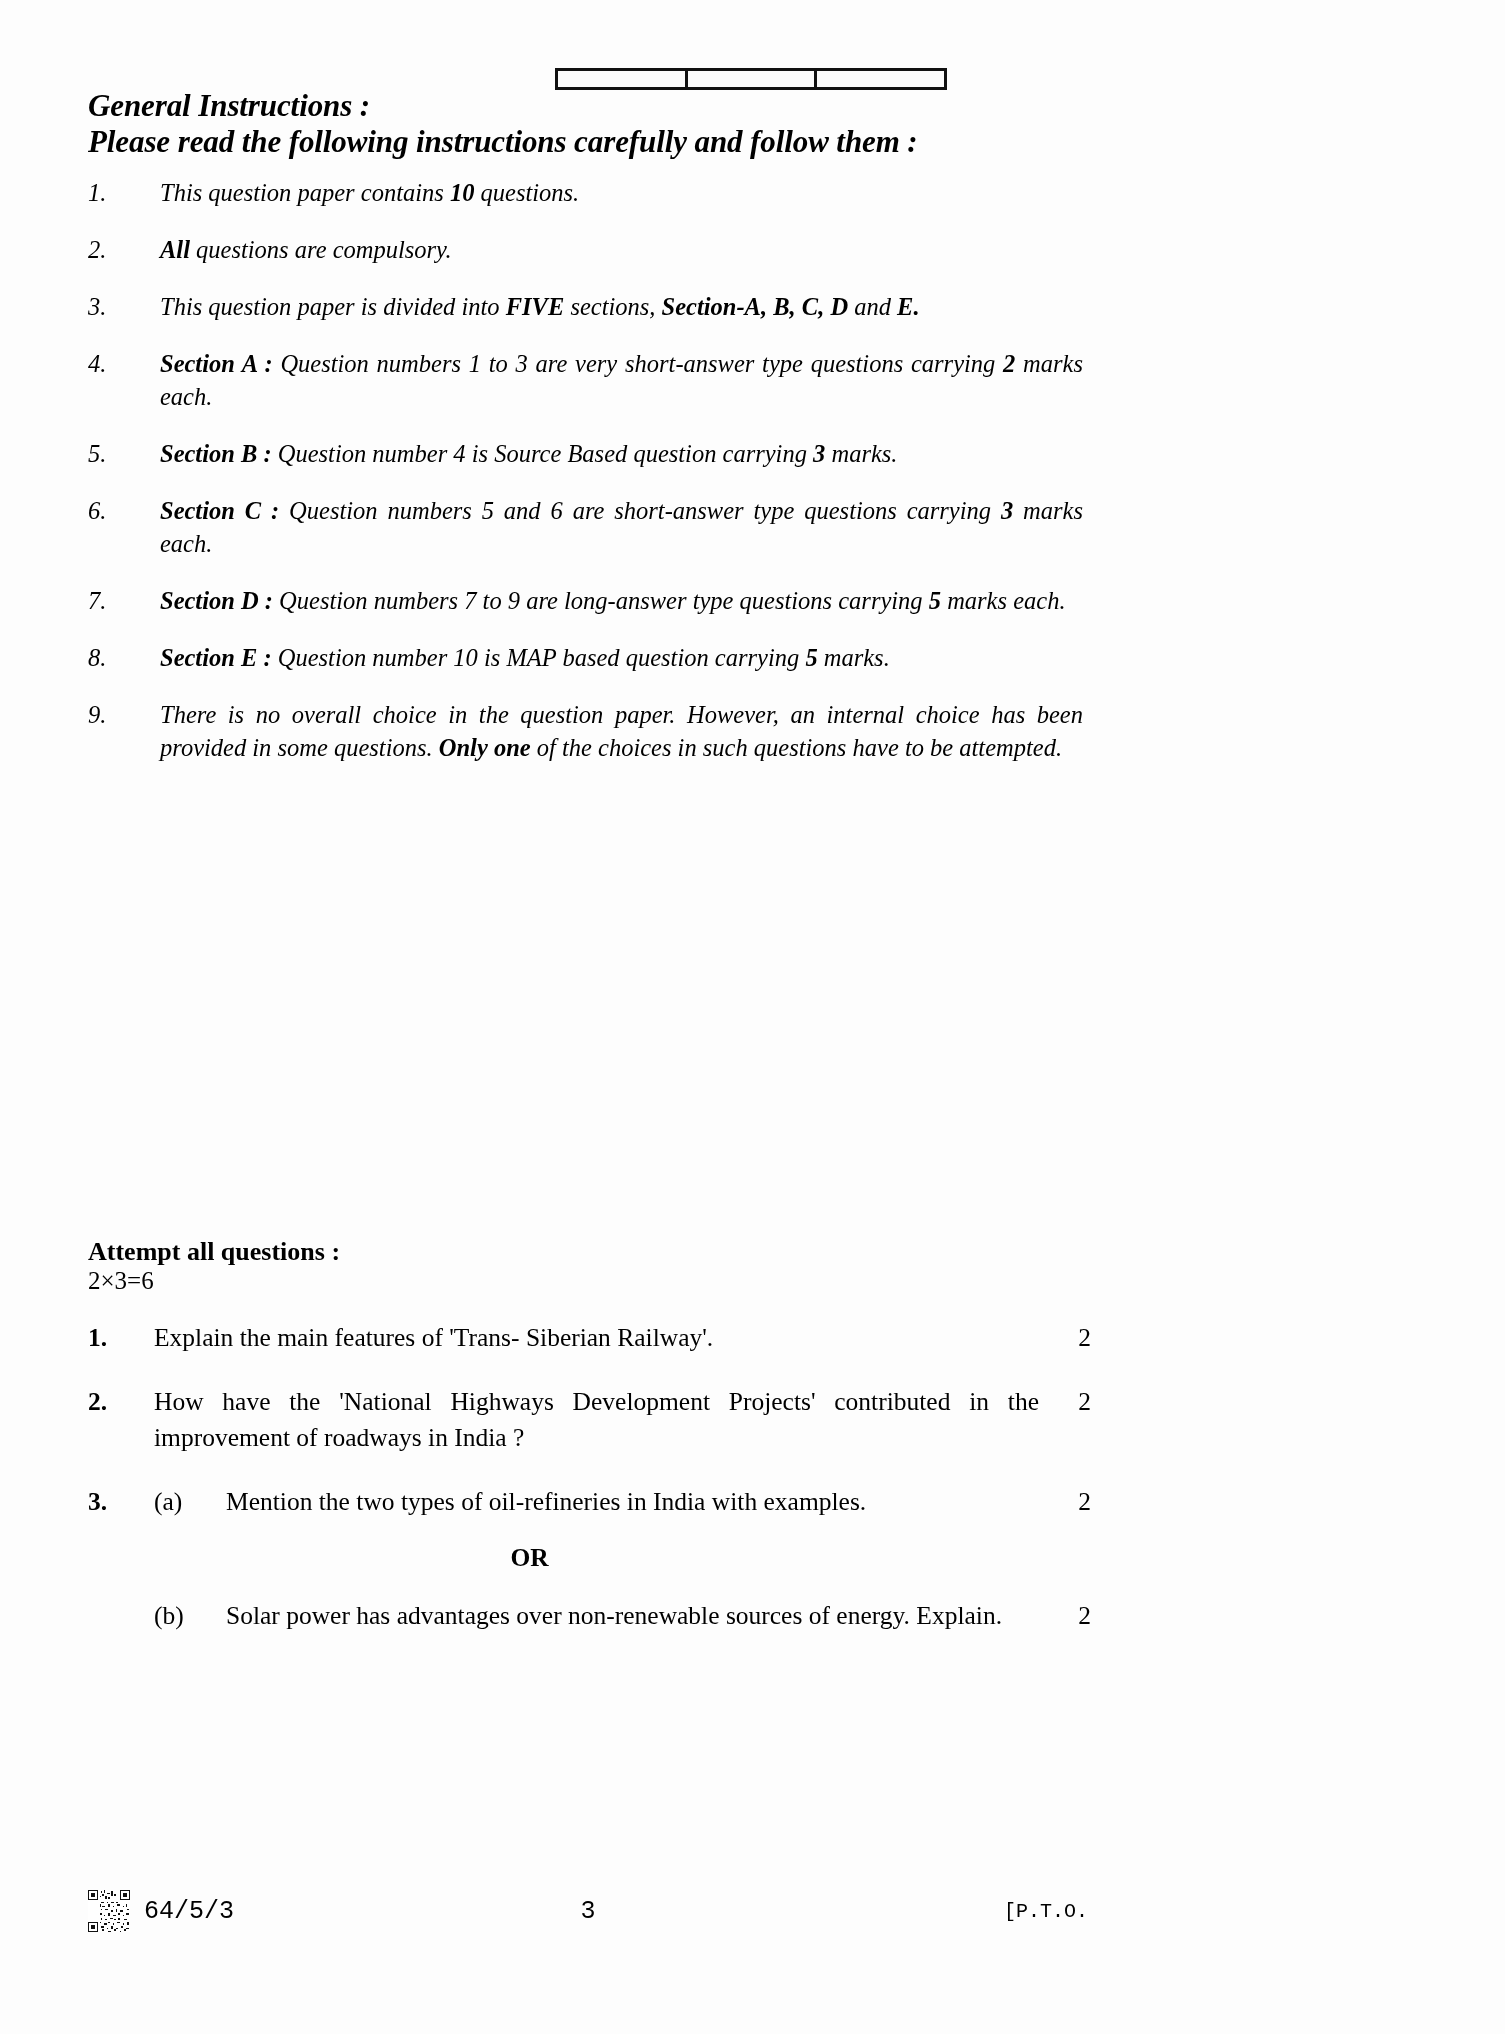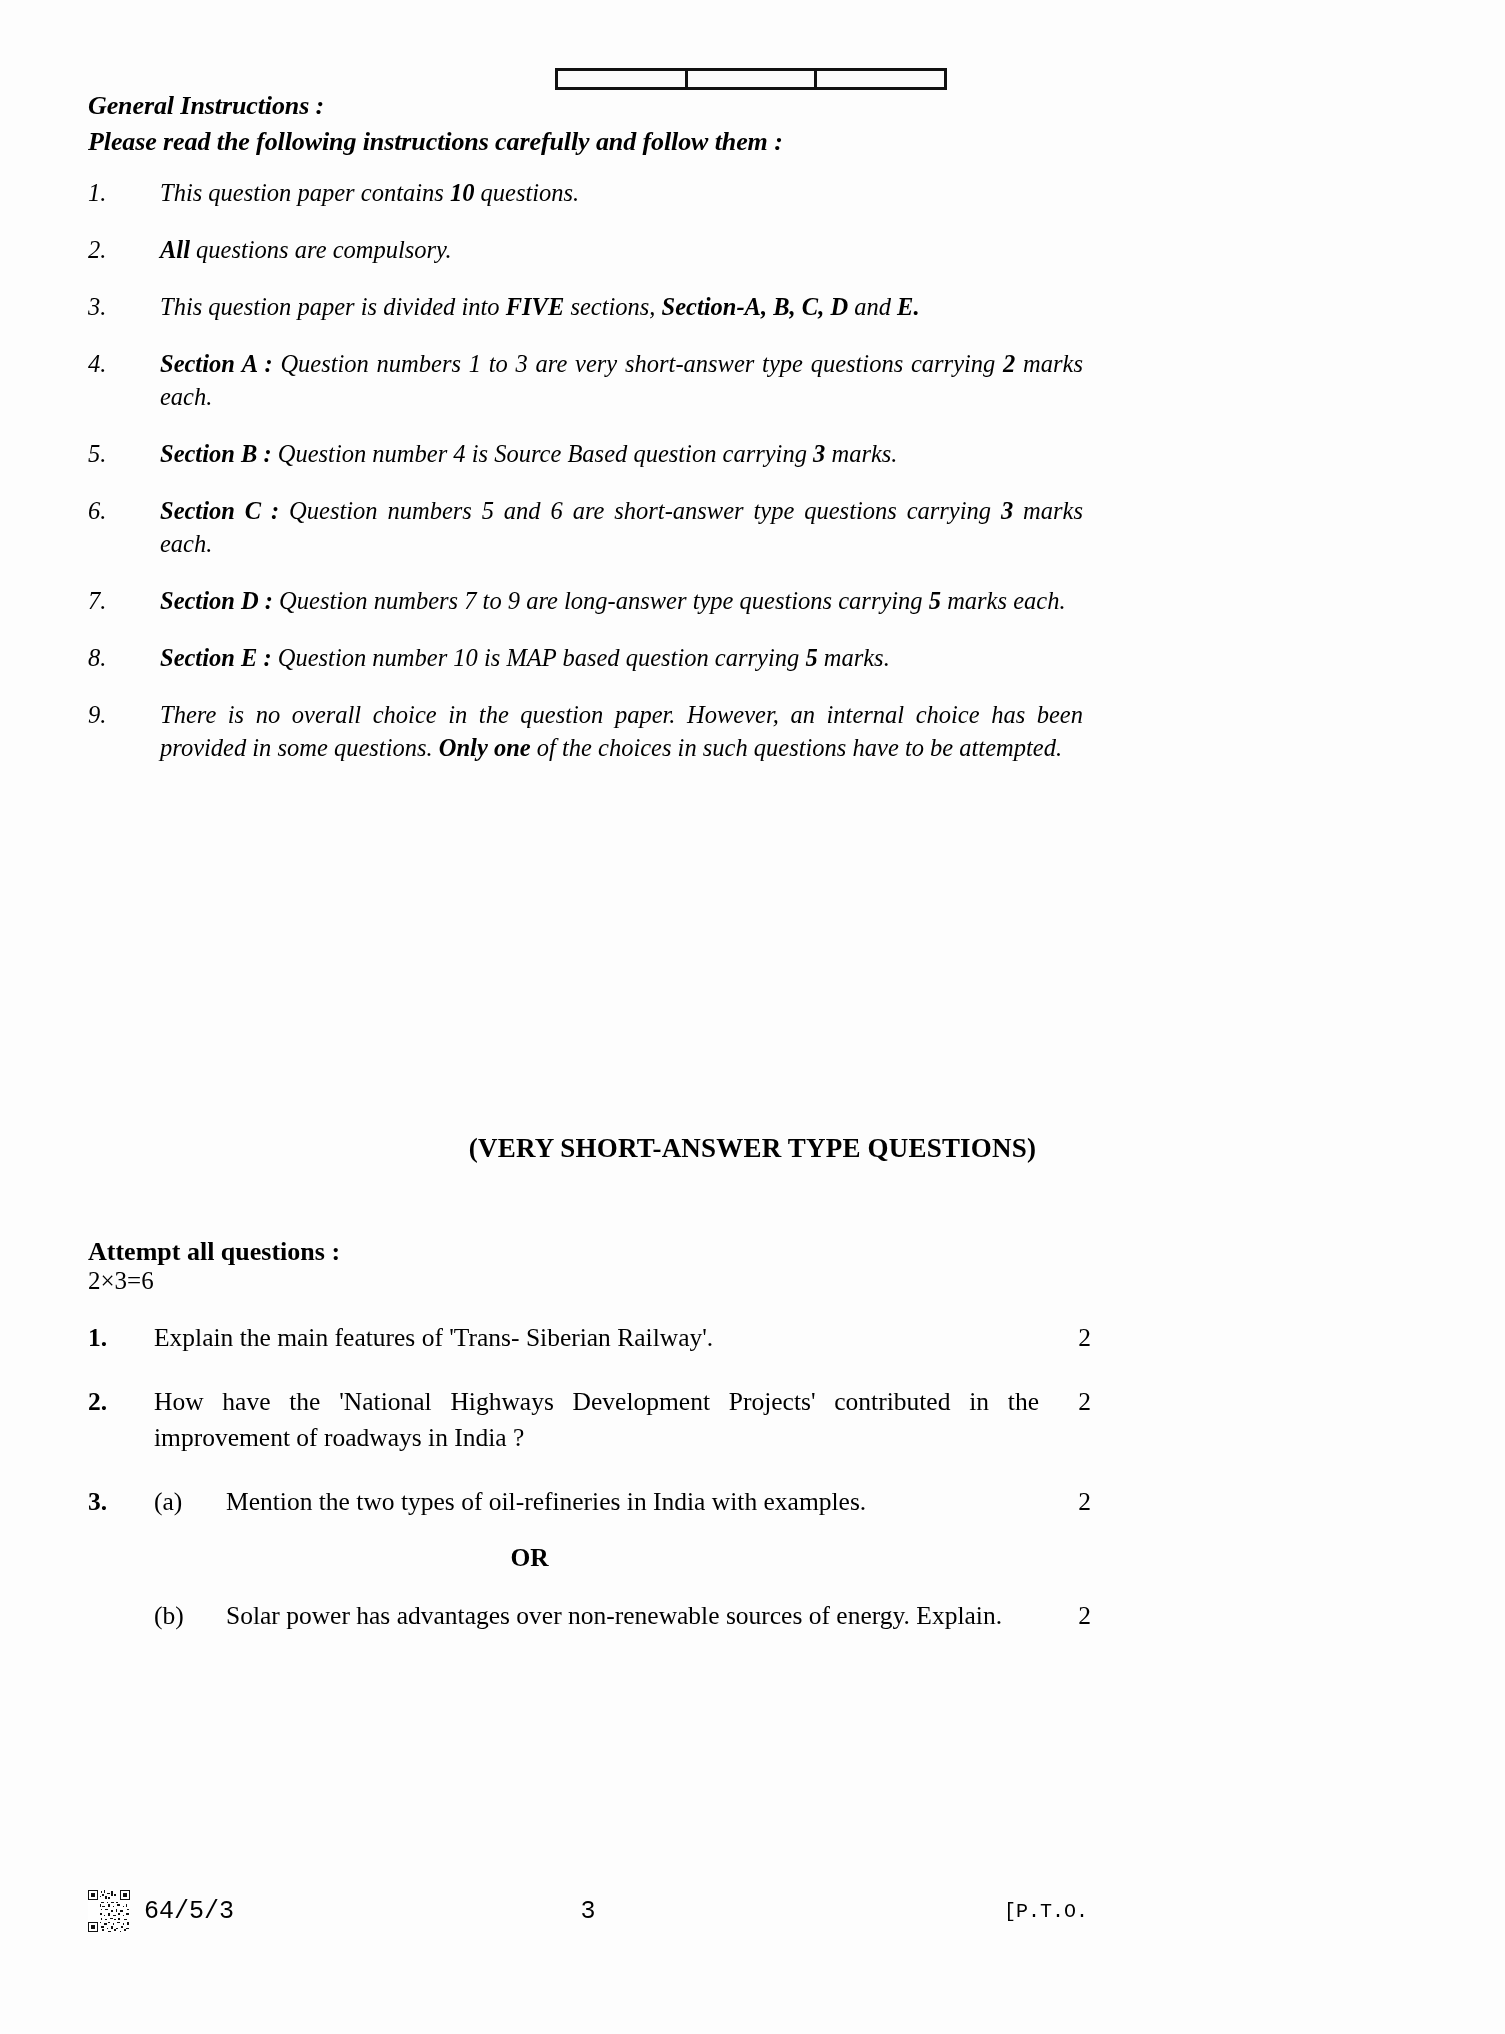--- a/index.html
+++ b/index.html
@@ -43,21 +43,21 @@
   .top-box .cell:last-child { border-right: none; }
 
   
   .instr-head {
     position: absolute;
     left: 88px;
     top: 88px;
     width: 1000px;
     font-weight: bold;
     font-style: italic;
-    font-size: 26px;
+    font-size: 31px;
     line-height: 36px;
     letter-spacing: -0.1px;
   }
   .instr-head div { white-space: nowrap; }
 
   .instr-list {
     position: absolute;
     left: 88px;
     top: 176px;
     width: 995px;
@@ -237,21 +237,20 @@
         <div class="num">8.</div>
         <div class="body"><b>Section E :</b> Question number 10 is MAP based question carrying <b>5</b> marks.</div>
       </div>
       <div class="instr-item">
         <div class="num">9.</div>
         <div class="body">There is no overall choice in the question paper. However, an internal choice has been provided in some questions. <b>Only one</b> of the choices in such questions have to be attempted.</div>
       </div>
     </div>
 
   <div class="section-head">
-    <div>(VERY SHORT-ANSWER TYPE QUESTIONS)</div>
   </div>
 
   <div class="attempt-row">
     <div>Attempt all questions :</div>
     <div class="marks-head">2×3=6</div>
   </div>
 
   <div class="questions" id="questions">
       <div class="q-row">
         <div class="q-num">1.</div>

